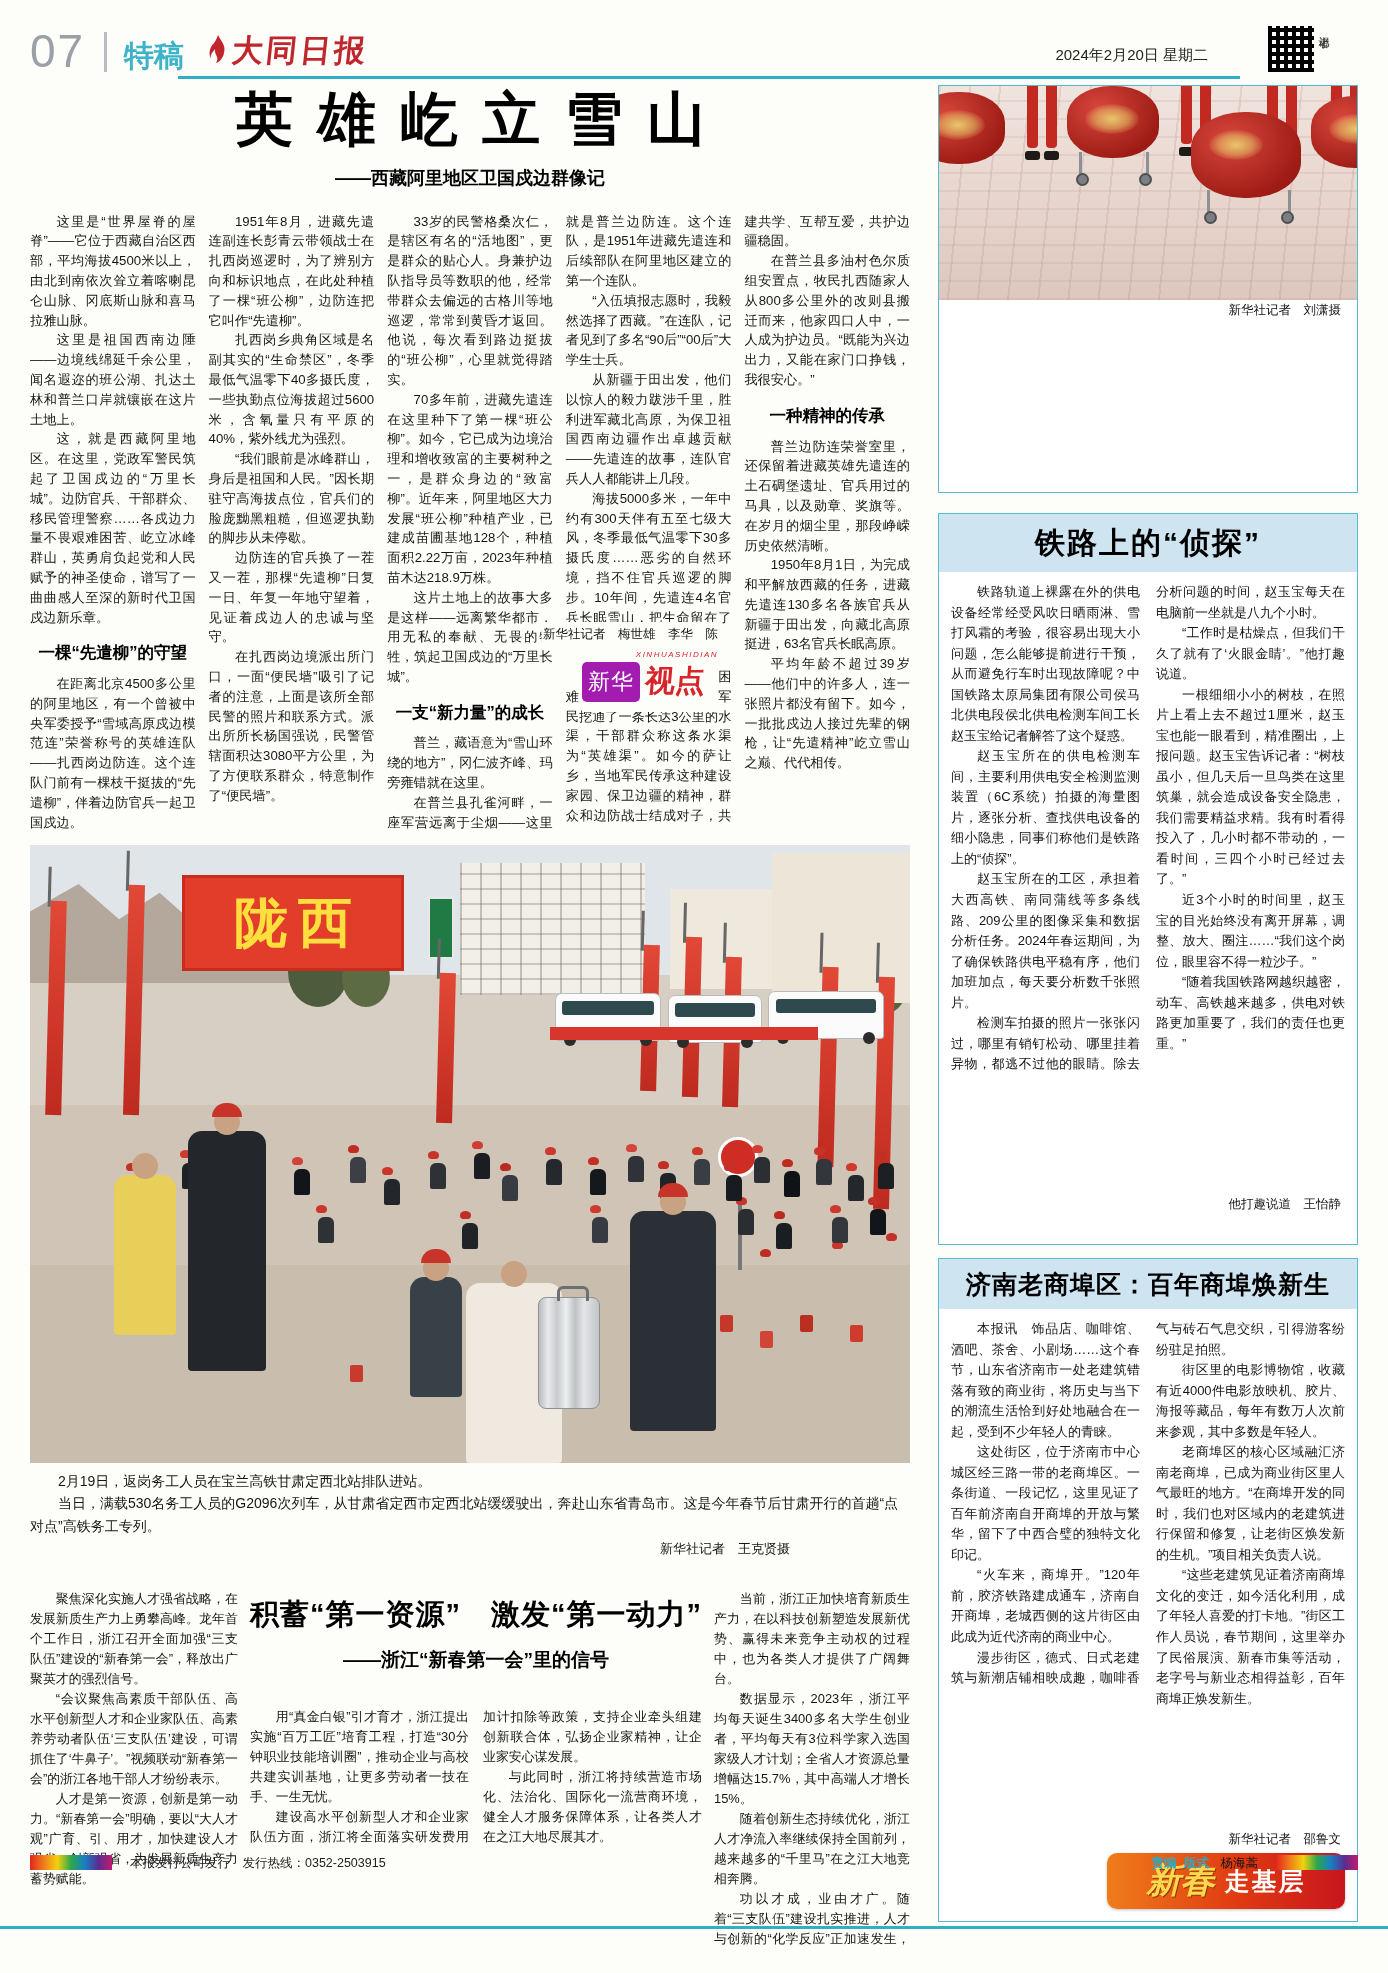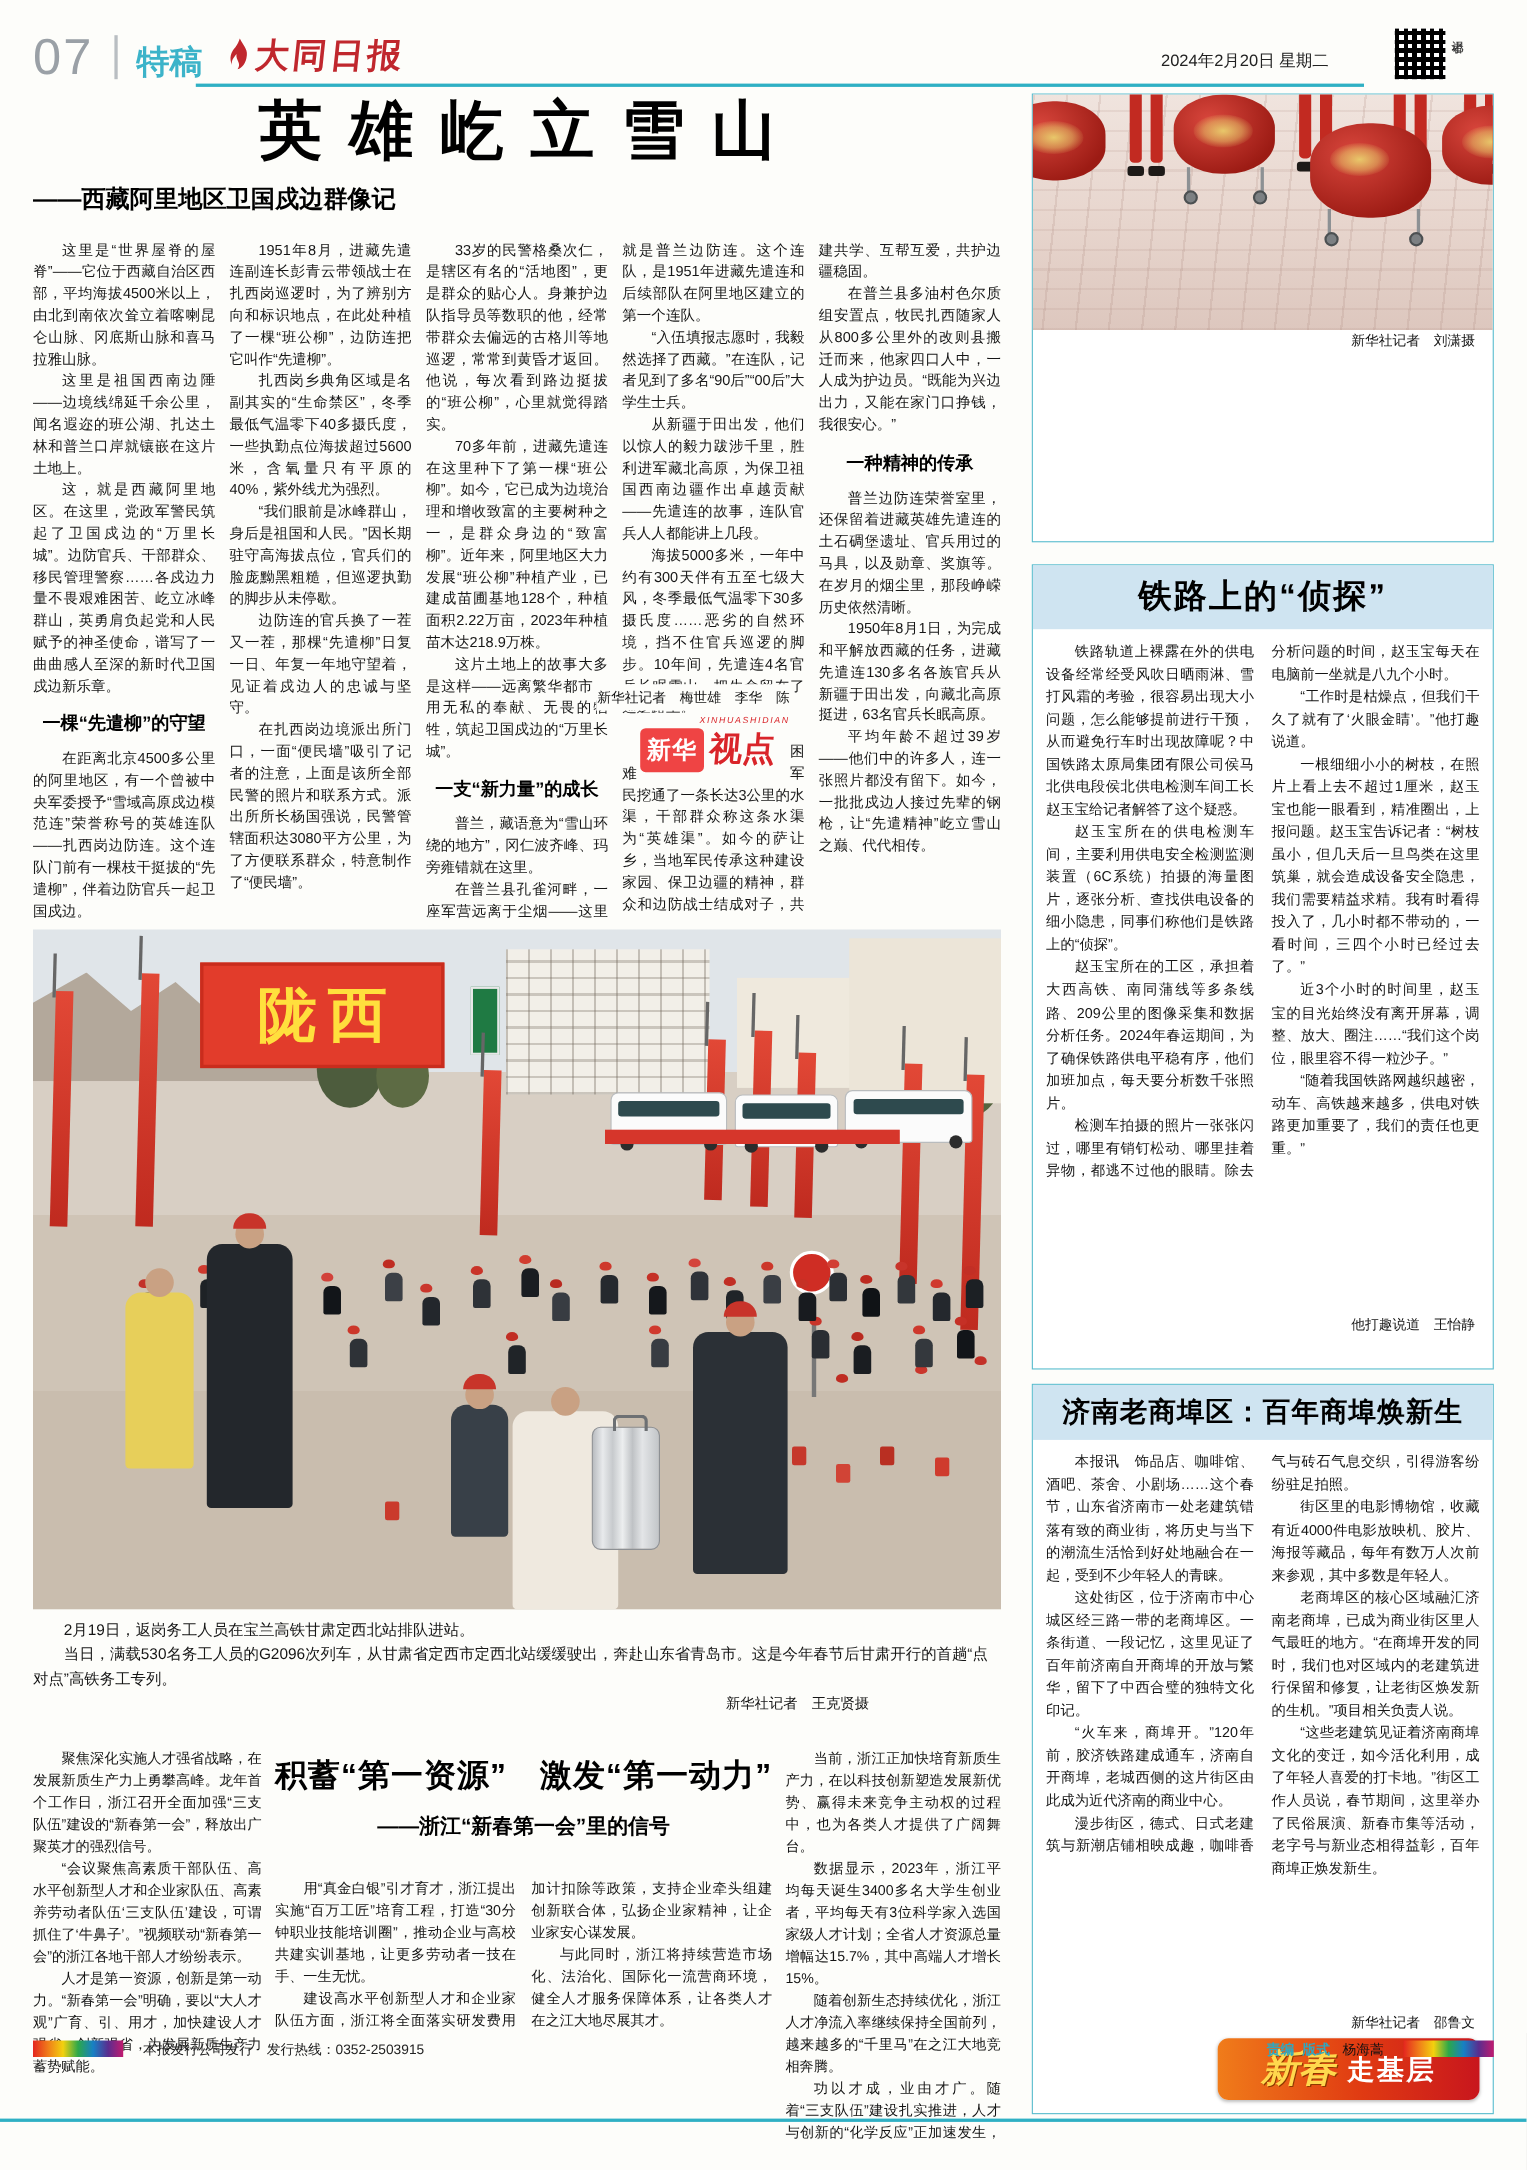--- a/index.html
+++ b/index.html
@@ -19,32 +19,32 @@
   .hdr-date{position:absolute;right:150px;top:22px;font-size:15px;color:#222;}
   .qr{position:absolute;right:44px;top:2px;width:46px;height:46px;background:#fff;
       background-image:repeating-linear-gradient(90deg,#000 0 4px,transparent 4px 8px),
                        repeating-linear-gradient(0deg,#000 0 4px,#fff 4px 8px);}
   .qr-label{position:absolute;right:28px;top:4px;width:14px;font-size:11px;color:#333;line-height:1.1;writing-mode:vertical-rl;}
 
   
   .main-art{position:absolute;left:30px;top:84px;width:880px;}
   .main-title{font-size:58px;font-weight:900;text-align:center;letter-spacing:0.42em;text-indent:0.42em;
               color:#000;line-height:1.2;}
-  .main-sub{font-size:22px;font-weight:bold;margin-top:12px;color:#000;}
+  .main-sub{font-size:18px;font-weight:bold;text-align:center;margin-top:12px;color:#000;}
   .main-cols{margin-top:22px;height:628px;overflow:hidden;column-count:5;column-gap:13px;
              font-size:13.2px;line-height:1.5;text-align:justify;color:#161616;}
   .para{margin:0;text-indent:2em;}
   .sec-head{font-size:16.5px;font-weight:bold;text-align:center;margin:13px 0 9px;color:#000;}
   .main-byline{position:absolute;left:512px;top:538px;width:176px;height:24px;background:#fdfdfa;
                font-size:12.5px;text-align:right;line-height:24px;}
   
   .xh-badge{position:absolute;left:552px;top:564px;width:136px;height:64px;background:#fdfdfa;padding-top:2px;}
   .xh-latin{font-size:8px;color:#d9252a;letter-spacing:1.5px;text-align:right;font-style:italic;}
   .xh-row{display:flex;align-items:center;gap:5px;margin-top:2px;}
-  .xh-box{width:58px;height:40px;background:#ef4444;border-radius:5px;color:#fff;font-weight:700;
+  .xh-box{width:58px;height:40px;background:#a21caf;border-radius:5px;color:#fff;font-weight:400;
           font-size:22px;display:flex;align-items:center;justify-content:center;letter-spacing:1px;}
   .xh-shidian{font-size:30px;font-weight:900;color:#d9252a;transform:skewX(-5deg);}
 
   
   .tbox{position:absolute;left:938px;width:420px;border:1px solid #57bccd;background:#fff;}
   .tband{background:#cfe4f1;text-align:center;font-weight:900;color:#000;}
   .box-body{padding:10px 12px;column-count:2;column-gap:16px;font-size:13px;line-height:1.58;
             text-align:justify;overflow:hidden;}
   .box-byline{font-size:12.5px;text-align:right;padding:2px 16px 10px 0;}
 

